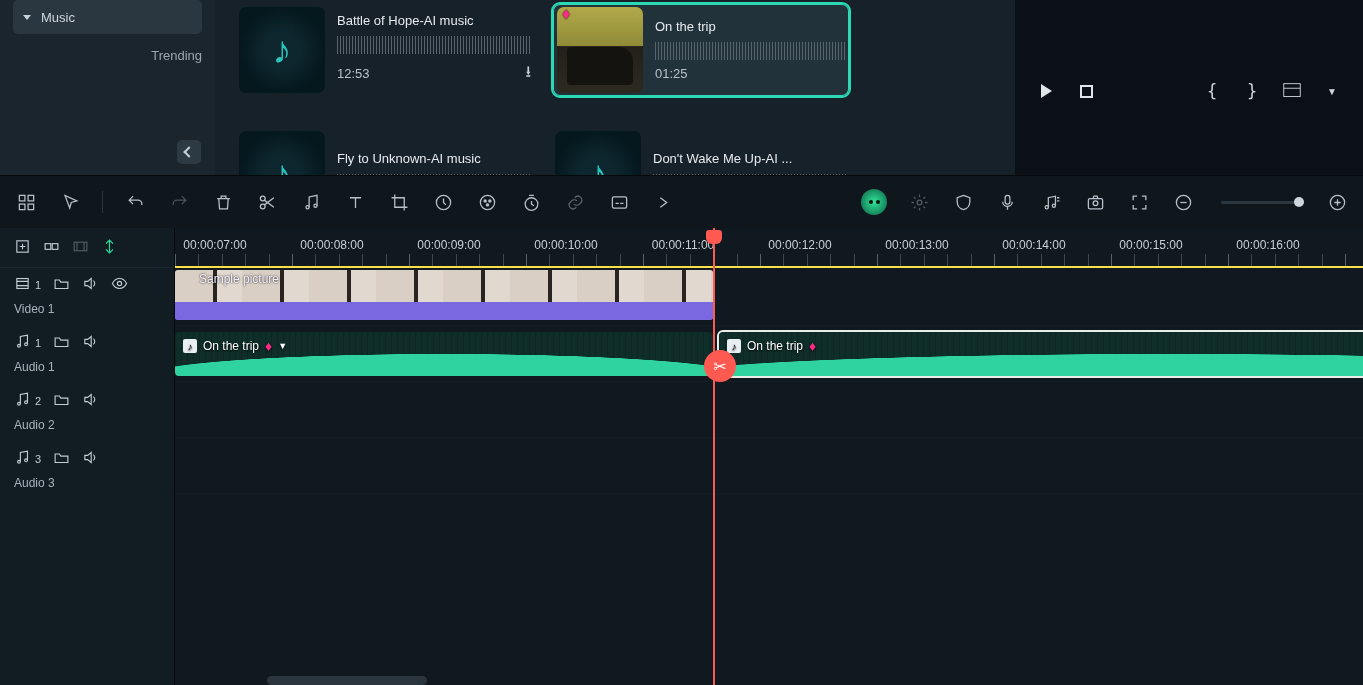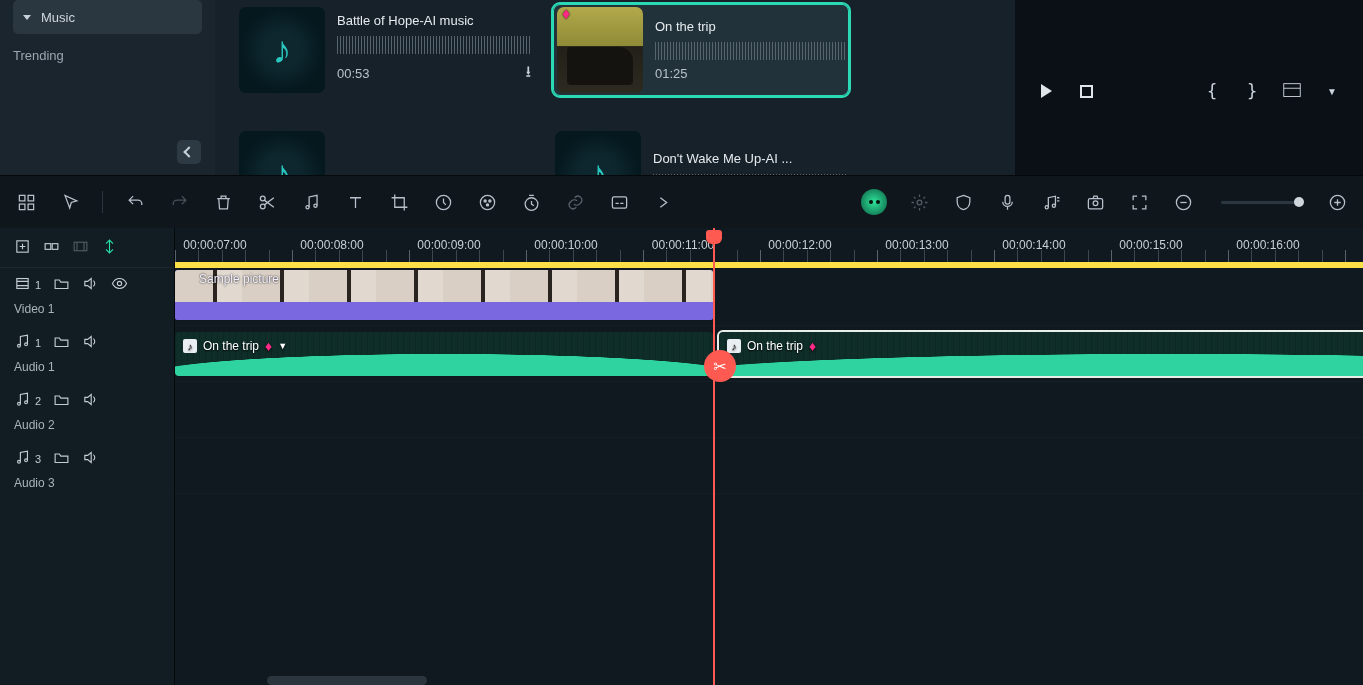--- a/index.html
+++ b/index.html
@@ -7,21 +7,21 @@
 
 
 .top { display:flex; height:175px; }
 
 
 .sidebar { width:215px; background:#1a252d; position:relative; padding:0 13px; }
 .sidebar-item { display:flex; align-items:center; height:34px; padding:0 10px; border-radius:5px; margin-bottom:14px; cursor:pointer; color:#cfd6dc; font-size:13px; }
 .sidebar-item.category { background:#2a3740; }
 .sidebar-item .caret { width:0;height:0;border-left:4px solid transparent;border-right:4px solid transparent;border-top:5px solid #c8d0d8;margin-right:10px;}
 .sidebar-item.sound .caret { border-top:none;border-left:5px solid #c8d0d8;border-bottom:4px solid transparent;border-top:4px solid transparent;}
-.sidebar-sub { text-align:left; color:#9aa6b1; font-size:13px; }
+.sidebar-sub { text-align:right; color:#9aa6b1; font-size:13px; }
 .collapse-btn { position:absolute; right:14px; top:140px; width:24px;height:24px;border-radius:5px;background:#2d3a43;display:flex;align-items:center;justify-content:center;cursor:pointer;}
 .chev-left::before{content:'';display:block;width:6px;height:6px;border-left:2px solid #c8d0d8;border-bottom:2px solid #c8d0d8;transform:rotate(45deg);}
 
 
 .cards-pane { width:800px; background:#17212a; padding:2px 12px 0 20px; overflow:hidden; }
 .cards { display:grid; grid-template-columns:300px 300px; gap:28px 16px; }
 .card { height:96px; border-radius:9px; display:flex; align-items:center; padding:4px; cursor:pointer; }
 .card.selected { background:#21323a; border:2px solid #2bdab5; box-shadow:0 0 0 1px #2bdab5 inset; }
 .thumb { width:86px; height:86px; border-radius:7px; background:radial-gradient(circle at 50% 50%,#0e272e 28%,#04181e 70%); position:relative; flex-shrink:0; }
 .thumb.note::after{content:'♪';position:absolute;inset:0;display:flex;align-items:center;justify-content:center;font-size:38px;color:#29c6c0;}
@@ -64,21 +64,21 @@
 .timeline{position:relative;height:457px;background:#10191f;display:flex;}
 .track-head{width:175px;background:#121c23;border-right:1px solid #05090c;}
 .th-row{display:flex;align-items:center;height:34px;padding:0 14px;gap:12px;color:#c4ccd4;}
 .th-row.tools{height:40px;border-bottom:1px solid #1c2730;}
 .th-row.tools .tico{cursor:pointer;}
 .th-row.tools .tico.active svg{stroke:#25e0a4;}
 .th-label{padding:0 14px 10px;color:#a9b3bc;font-size:12px;}
 .tico svg{width:17px;height:17px;stroke:#c4ccd4;fill:none;stroke-width:1.6;}
 
 .track-area{flex:1;position:relative;overflow:hidden;}
-.ruler{height:40px;position:relative;border-bottom:6px solid #fde047;}
+.ruler{height:40px;position:relative;border-bottom:2px solid #fde047;}
 .ruler-tick{position:absolute;top:10px;color:#c8d0d8;font-size:12px;transform:translateX(-50%);} 
 .ruler-marks{position:absolute;left:0;right:0;bottom:0;height:12px;background:repeating-linear-gradient(90deg,#3a4650 0 1px,transparent 1px 23.4px);} 
 .ruler-marks.big{height:12px;background:repeating-linear-gradient(90deg,#56636d 0 1px,transparent 1px 117px);bottom:0;}
 
 .lane{height:56px;position:relative;border-bottom:1px solid #141e25;}
 .lane.video{height:58px;padding-left:24px;}
 
 .clip-video{position:absolute;left:0;top:2px;height:50px;width:538px;background:#6f5cd6;border-radius:3px;overflow:hidden;}
 .clip-video .frames{position:absolute;inset:0 0 18px 0;background:repeating-linear-gradient(90deg,#d9cfc4 0 38px,#2a2420 38px 42px,#e1d9d0 42px 67px);}
 .clip-video .bar{position:absolute;left:0;right:0;bottom:0;height:18px;background:#7a68e0;}
@@ -117,39 +117,46 @@
   </div>
 
   <div class="cards-pane">
     <div class="cards" id="cards">
         <div class="card">
           <div class="thumb note"></div>
           <div class="card-info">
             <div class="card-title">Battle of Hope-AI music</div>
             <div class="wave-mini"></div>
             <div class="card-bottom">
-              <span class="dur">00:53</span>
+              <span class="dur">12:53</span>
               <span class="dl">⭳</span>
             </div>
           </div>
         </div>
         <div class="card selected">
           <div class="thumb car">
             <span class="gem-badge">♦</span>
           </div>
           <div class="card-info">
             <div class="card-title">On the trip</div>
             <div class="wave-mini"></div>
             <div class="card-bottom">
               <span class="dur">01:25</span>
             </div>
           </div>
         </div>
         <div class="card">
           <div class="thumb note"></div>
+          <div class="card-info">
+            <div class="card-title">Fly to Unknown-AI music</div>
+            <div class="wave-mini"></div>
+            <div class="card-bottom">
+              <span class="dur"></span>
+            </div>
+          </div>
         </div>
         <div class="card">
           <div class="thumb note"></div>
           <div class="card-info">
             <div class="card-title">Don't Wake Me Up-AI ...</div>
             <div class="wave-mini"></div>
             <div class="card-bottom">
               <span class="dur"></span>
             </div>
           </div>

